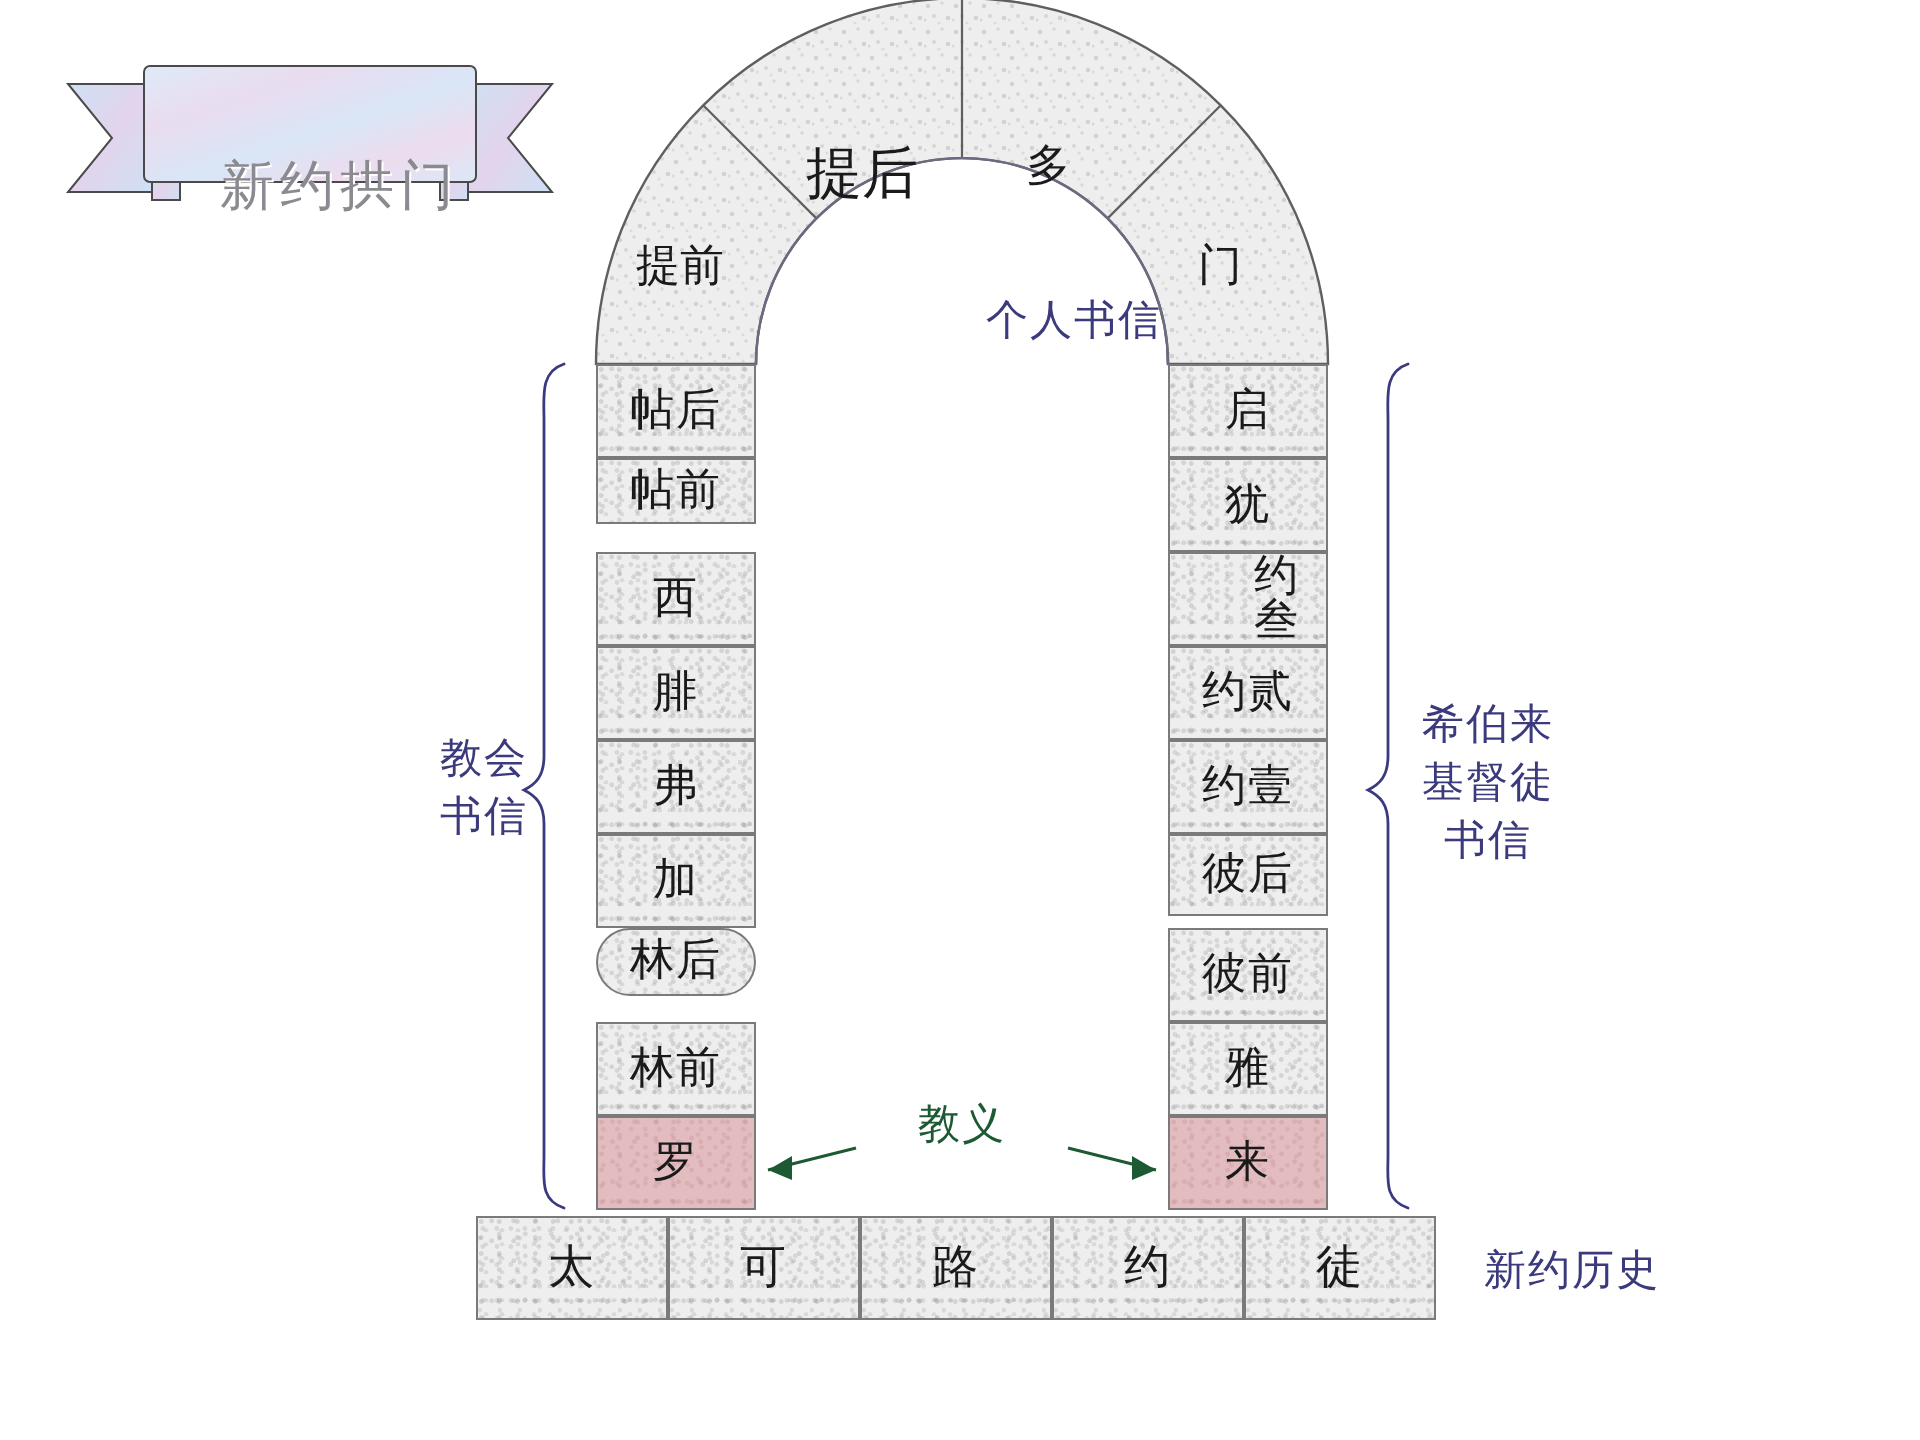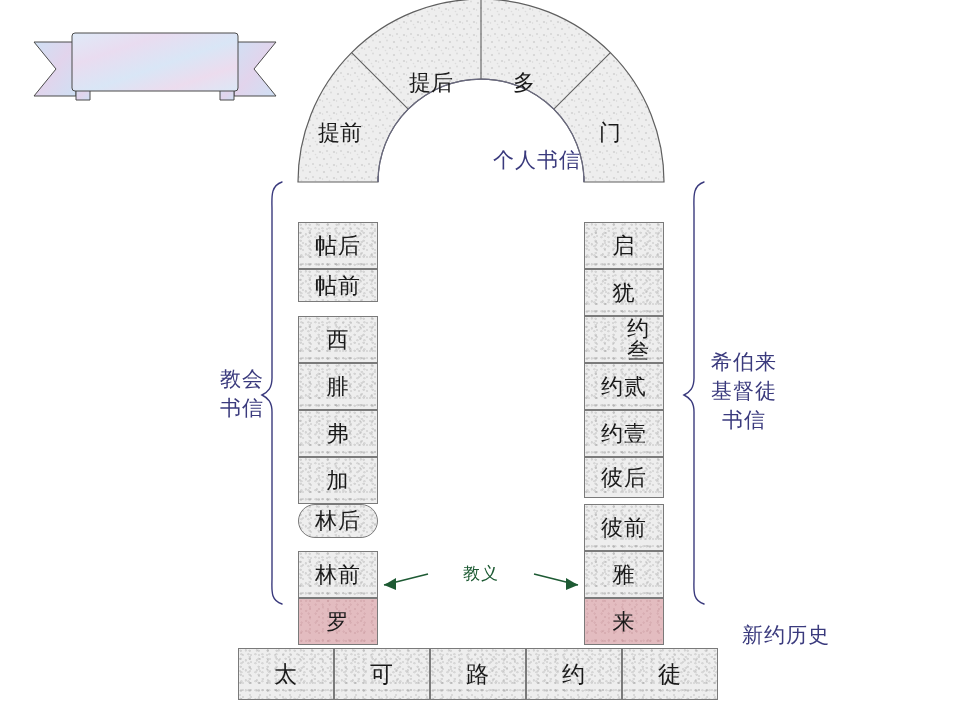--- a/index.html
+++ b/index.html
@@ -38,21 +38,20 @@
       radial-gradient(circle at 35% 58%, rgba(155,155,155,.28) 0 1px, transparent 1.4px),
       radial-gradient(circle at 82% 72%, rgba(145,145,145,.25) 0 1px, transparent 1.4px),
       radial-gradient(circle at 8% 84%, rgba(150,150,150,.24) 0 1px, transparent 1.4px),
       radial-gradient(circle at 50% 90%, rgba(140,140,140,.22) 0 1px, transparent 1.4px),
       #eeeeee;
     background-size:9px 8px,11px 10px,7px 9px,13px 11px,10px 12px,8px 7px,auto;
     display:flex;align-items:center;justify-content:center;
     font-size:22px;color:#1a1a1a;
     letter-spacing:1px;
     line-height:1;
-    margin-top:40px;
   }
   .stone.pink{
     background:
       radial-gradient(circle at 20% 25%, rgba(190,140,145,.30) 0 1px, transparent 1.4px),
       radial-gradient(circle at 66% 18%, rgba(185,135,140,.26) 0 1px, transparent 1.4px),
       radial-gradient(circle at 38% 62%, rgba(190,140,145,.26) 0 1px, transparent 1.4px),
       radial-gradient(circle at 85% 76%, rgba(185,135,140,.24) 0 1px, transparent 1.4px),
       #e3bcc0;
     background-size:9px 8px,11px 10px,7px 9px,13px 11px,auto;
   }
@@ -65,22 +64,22 @@
     line-height:1.38;
     text-align:center;
     letter-spacing:1px;
     white-space:nowrap;
   }
   #inner-arch-label{
     position:absolute;left:381px;top:146px;width:200px;
     text-align:right;color:#3a3a7d;font-size:21px;letter-spacing:1px;
   }
   #doctrine-label{
-    position:absolute;left:431px;top:562px;width:100px;
-    text-align:center;color:#1d5a33;font-size:17px;letter-spacing:1px;
+    position:absolute;left:431px;top:548px;width:100px;
+    text-align:center;color:#1d5a33;font-size:21px;letter-spacing:1px;
   }
   #history-label{position:absolute;left:742px;top:621px;}
   #left-brace-label{position:absolute;left:192px;top:365px;width:72px;text-align:right;}
   #right-brace-label{position:absolute;left:700px;top:348px;width:88px;}
 </style>
 </head>
 <body>
 
 <div id="stage">
 
@@ -104,20 +103,21 @@
       <path d="M4,14 L46,14 L46,68 L4,68 L26,41 Z" fill="url(#ribGrad2)" stroke="#4a4a4a" stroke-width="1"></path>
 
       <path d="M246,14 L204,14 L204,68 L246,68 L224,41 Z" fill="url(#ribGrad2)" stroke="#4a4a4a" stroke-width="1"></path>
 
       <path d="M46,58 L60,58 L60,72 L46,72 Z" fill="url(#ribGrad2)" stroke="#4a4a4a" stroke-width="1"></path>
 
       <path d="M204,58 L190,58 L190,72 L204,72 Z" fill="url(#ribGrad2)" stroke="#4a4a4a" stroke-width="1"></path>
 
       <rect x="42" y="5" width="166" height="58" rx="3" ry="3" fill="url(#ribGrad)" stroke="#4a4a4a" stroke-width="1"></rect>
     </svg>
+    <div id="banner-text">新约拱门</div>
   </div>
 
   <svg id="arch-svg" viewBox="0 0 960 720">
     <defs>
 
       <pattern id="stoneTex" width="14" height="13" patternUnits="userSpaceOnUse">
         <rect width="14" height="13" fill="#eeeeee"></rect>
         <circle cx="2" cy="3" r="1.1" fill="#b9b9b9" opacity=".55"></circle>
         <circle cx="9" cy="1.5" r="0.9" fill="#c2c2c2" opacity=".5"></circle>
         <circle cx="5" cy="8" r="1.0" fill="#bdbdbd" opacity=".5"></circle>
@@ -165,21 +165,21 @@
       <line x1="384" y1="585" x2="428" y2="574"></line>
       <polygon points="384,585 396,578 396,590" stroke="none"></polygon>
       <line x1="578" y1="585" x2="534" y2="574"></line>
       <polygon points="578,585 566,578 566,590" stroke="none"></polygon>
     </g>
   </svg>
 
   <div class="blue-label" style="left:0;top:0;width:0;height:0;"></div>
 
   <div style="position:absolute;left:305px;top:118px;width:70px;text-align:center;font-size:22px;color:#1a1a1a;">提前</div>
-  <div style="position:absolute;left:396px;top:68px;width:70px;text-align:center;font-size:22px;color:#1a1a1a;">提后</div>
+  <div style="position:absolute;left:396px;top:68px;width:70px;text-align:center;font-size:28px;color:#1a1a1a;">提后</div>
   <div style="position:absolute;left:494px;top:68px;width:60px;text-align:center;font-size:22px;color:#1a1a1a;">多</div>
   <div style="position:absolute;left:580px;top:118px;width:60px;text-align:center;font-size:22px;color:#1a1a1a;">门</div>
 
   <div id="inner-arch-label">个人书信</div>
 
   <div id="left-col">
       <div class="stone" style="left: 298px; top: 182px; width: 80px; height: 47px;">
         <span>帖后</span>
       </div>
       <div class="stone" style="left: 298px; top: 229px; width: 80px; height: 33px;">

